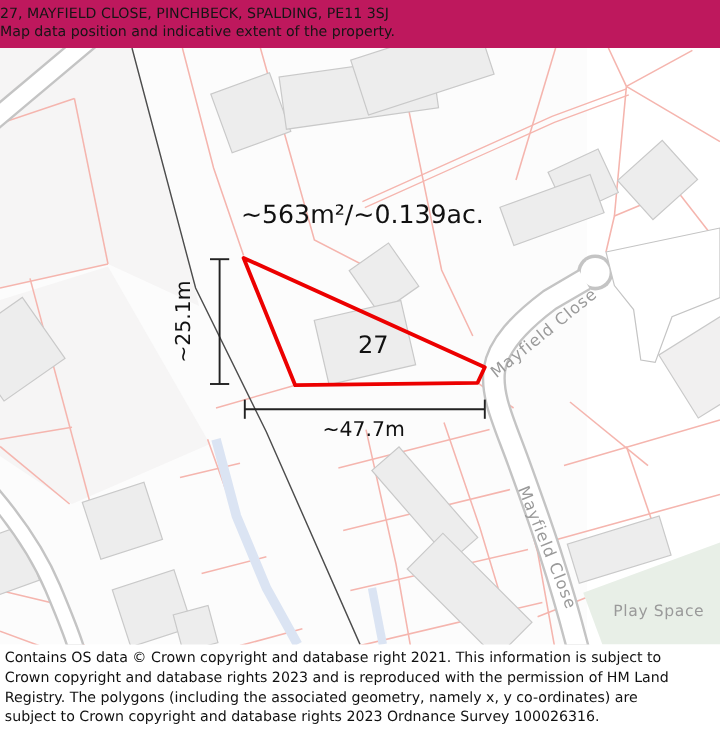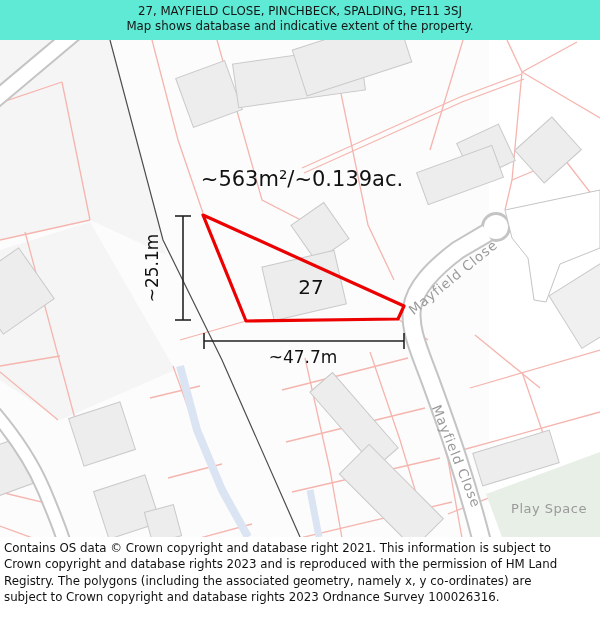--- a/index.html
+++ b/index.html
@@ -8,21 +8,21 @@
     --water-blue:#dbe4f3; --green-space:#e8efe7; --boundary-dark:#4d4d4d;
     --label-gray:#9a9a9a; --text-dark:#151515; --map-bg:#fcfcfc; --tint:#f6f5f5;
   }
   *{box-sizing:border-box;}
   html,body{margin:0;padding:0;}
   body{
     width:600px;height:625px;background:#ffffff;
     font-family:"DejaVu Sans","Liberation Sans",sans-serif;color:var(--text-dark);
     overflow:hidden;
   }
-  .header{width:600px;height:40px;text-align:center;padding-top:3px;background:#5eead4;}
+  .header{width:600px;height:40px;text-align:left;padding-top:3px;background:#be185d;}
   .header .title{font-size:11.8px;line-height:16px;white-space:nowrap;}
   .header .subtitle{font-size:11.8px;line-height:15px;white-space:nowrap;}
   .map-wrap{position:relative;width:489px;height:497px;background:var(--map-bg);}
   .map-wrap svg{position:absolute;left:0;top:0;}
   .footer{
     width:569px;height:88px;background:#fff;color:#111;
     font-size:11.8px;line-height:16.3px;padding:3px 5px 0 4px;
   }
   
   .tint{fill:var(--tint);stroke:none;}
@@ -43,21 +43,21 @@
   .lbl-dim{font-size:17px;fill:#111;}
   .street-label{font-size:13.5px;fill:var(--label-gray);letter-spacing:0.8px;}
   .green-label{font-size:13px;fill:var(--label-gray);letter-spacing:0.5px;}
   text{font-family:"DejaVu Sans","Liberation Sans",sans-serif;}
 </style>
 </head>
 <body>
 
 <div class="header">
   <div class="title">27, MAYFIELD CLOSE, PINCHBECK, SPALDING, PE11 3SJ</div>
-  <div class="subtitle">Map shows database and indicative extent of the property.</div>
+  <div class="subtitle">Map data position and indicative extent of the property.</div>
 </div>
 
 <div class="map-wrap">
 <svg width="600" height="497" viewBox="0 0 600 497">
 
   <g>
     <polygon class="tint" points="0,0 110,0 166,215 90,180 0,200"></polygon>
     <polygon class="tint" points="0,210 90,182 175,330 60,380 0,340"></polygon>
   </g>
 

